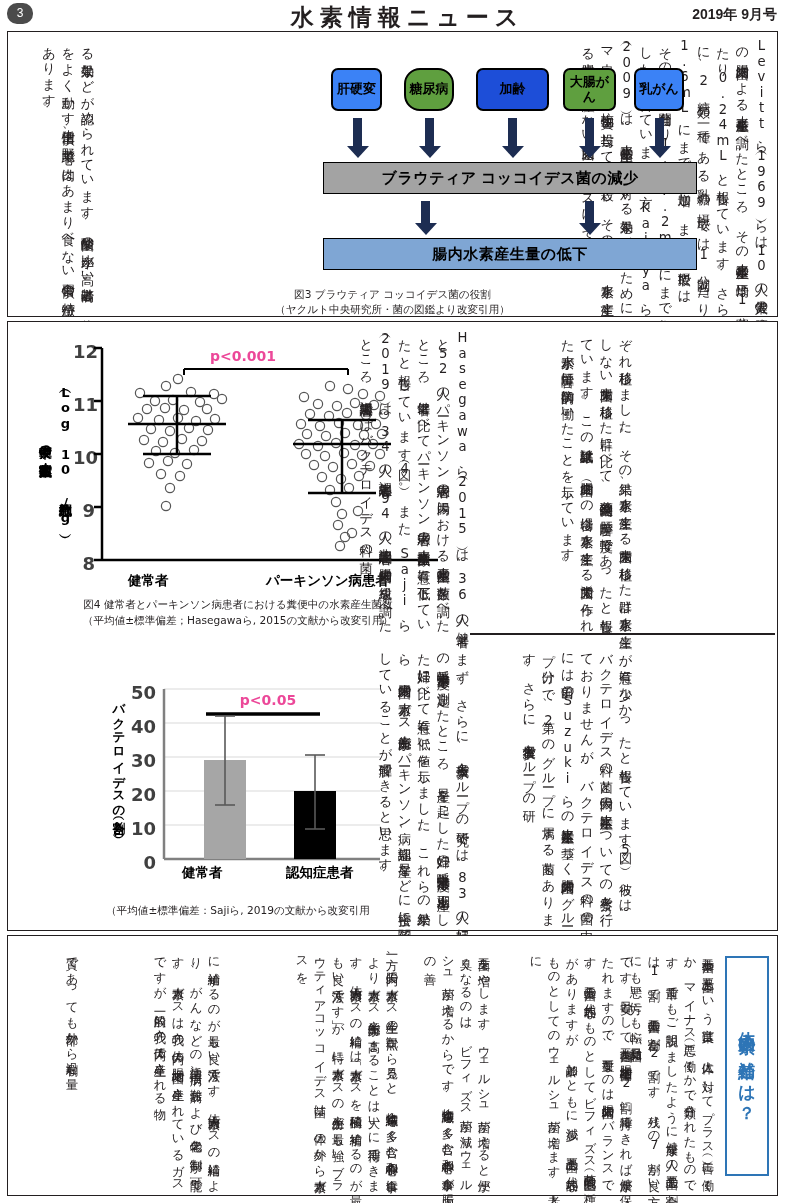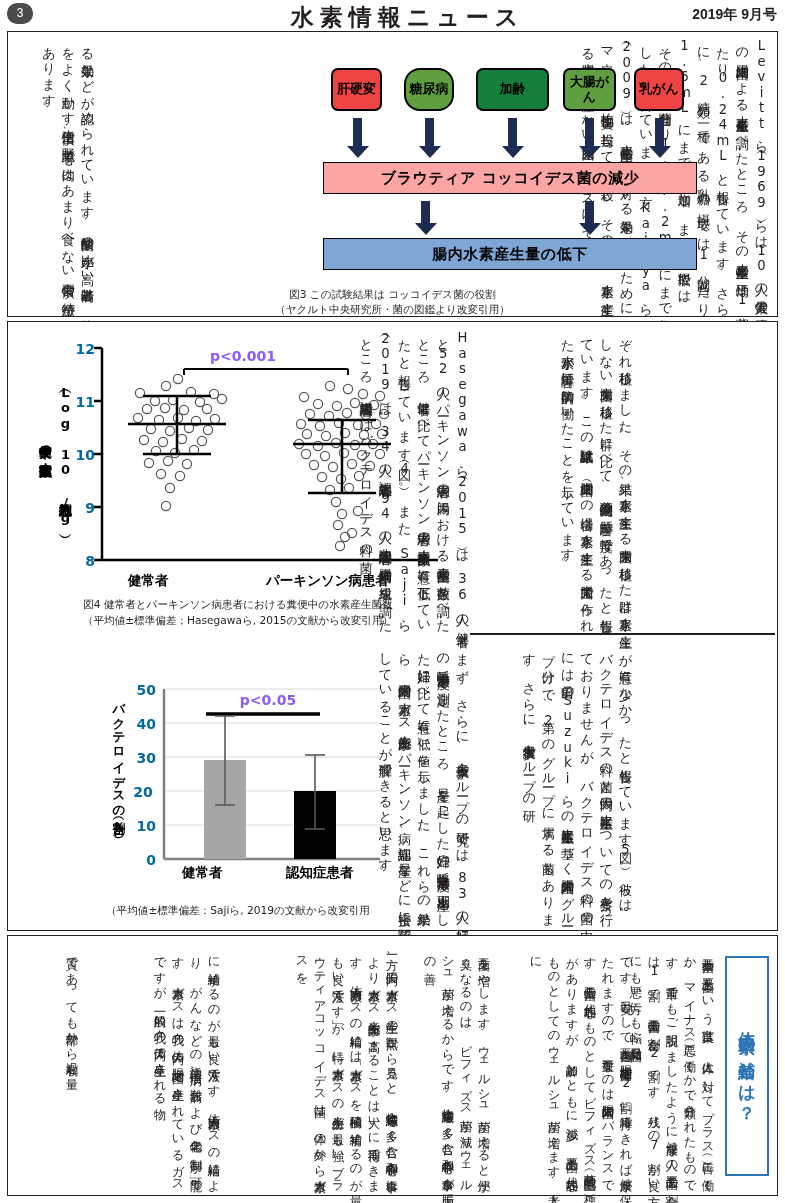--- a/index.html
+++ b/index.html
@@ -56,61 +56,61 @@
   
   .diagram{position:absolute;left:305px;top:36px;width:392px;height:205px;}
   .dbox{
     position:absolute;box-sizing:border-box;
     border:2px solid #000000;border-radius:7px;
     font-family:"DejaVu Sans","Liberation Sans",sans-serif;
     font-weight:bold;font-size:13px;line-height:1.12;
     display:flex;align-items:center;justify-content:center;
     text-align:center;color:#000;
   }
-  .dbox.white{background:#ef4444;}
+  .dbox.white{background:#3b82f6;}
   .dbox.green{background:#5f9f3f;}
-  .dbox.yellow{background:#15803d;}
+  .dbox.yellow{background:#1d4ed8;}
   .arrow{position:absolute;width:9px;background:#1d2d52;}
   .arrow:after{
     content:"";position:absolute;left:-6.5px;bottom:-11px;
     border-left:11px solid transparent;border-right:11px solid transparent;
     border-top:12px solid #1d2d52;
   }
   .wide-box{
     position:absolute;box-sizing:border-box;border:1.5px solid #000;
     font-family:"DejaVu Sans","Liberation Sans",sans-serif;
     font-weight:bold;font-size:15px;letter-spacing:0.5px;
     display:flex;align-items:center;justify-content:center;color:#000;
   }
-  .wide-box.orange{background:#fca5a5;}
+  .wide-box.orange{background:#a3a3a3;font-family:Liberation Serif, serif;}
   .wide-box.blue{background:#7fa6d4;}
   .fig-caption{
     position:absolute;text-align:center;width:100%;
     font-family:"DejaVu Sans","Liberation Sans",sans-serif;
     font-size:10.6px;line-height:1.5;color:#231f20;
   }
 
   
   .chart-wrap{position:absolute;}
   .axis-label-v{
     position:absolute;writing-mode:vertical-rl;text-orientation:upright;
     font-family:"DejaVu Sans","Liberation Sans",sans-serif;
     font-weight:bold;font-size:13px;text-align:center;color:#000;letter-spacing:0.5px;
   }
   .tick{
     position:absolute;font-family:"DejaVu Sans","Liberation Sans",sans-serif;
-    font-size:14px;font-weight:bold;color:#0369a1;text-align:right;
+    font-size:18px;font-weight:bold;color:#404040;text-align:right;
   }
   .cat-label{
     position:absolute;font-family:"DejaVu Sans","Liberation Sans",sans-serif;
     font-weight:bold;font-size:13.5px;color:#000;text-align:left;
   }
   .pval{
     position:absolute;font-family:"DejaVu Sans","Liberation Sans",sans-serif;
-    font-weight:bold;font-size:14px;color:#8b5cf6;text-align:center;
+    font-weight:bold;font-size:14px;color:#ec4899;text-align:center;
   }
 
   
   .section-title-box{
     position:absolute;box-sizing:border-box;
     border:2.5px solid #2e75b6;background:#ffffff;
     display:flex;align-items:center;justify-content:center;
   }
   .section-title-box .vtext{
     position:static;color:#2e75b6;font-weight:bold;font-size:17px;letter-spacing:2px;
@@ -150,21 +150,21 @@
       <div class="arrow" style="left:342px; top:50px;height:29px;"></div>
 
       <div class="wide-box orange" style="left:10px;top:94px;width:374px;height:32px;">ブラウティア コッコイデス菌の減少</div>
 
       <div class="arrow" style="left:108px;top:133px;height:23px;"></div>
       <div class="arrow" style="left:272px;top:133px;height:23px;"></div>
 
       <div class="wide-box blue" style="left:10px;top:170px;width:374px;height:32px;">腸内水素産生量の低下</div>
     </div>
 
-    <div class="fig-caption" style="left:0;top:255px;">図3 この試験結果は コッコイデス菌の役割</div>
+    <div class="fig-caption" style="left:0;top:255px;">図3 ブラウティア コッコイデス菌の役割</div>
     <div class="fig-caption" style="left:0;top:270px;">（ヤクルト中央研究所・菌の図鑑より改変引用）</div>
   </div>
 
   <div class="block" id="block-mid">
 
     <div class="chart-wrap" style="left:10px;top:8px;width:440px;height:290px;">
       <div class="axis-label-v" style="left:18px;top:10px;height:210px;">糞便中の水素産生菌数</div>
       <div class="axis-label-v" style="left:38px;top:25px;height:200px;">（Log 10 細胞数/g）</div>
 
       <div class="tick" style="left:55px;top:11px;width:22px;">12</div>
@@ -302,21 +302,21 @@
 
     <div class="fig-caption" style="left:0;top:275px;width:460px;">図4 健常者とパーキンソン病患者における糞便中の水素産生菌数</div>
     <div class="fig-caption" style="left:0;top:291px;width:460px;">（平均値±標準偏差；Hasegawaら, 2015の文献から改変引用）</div>
 
     <div class="chart-wrap" style="left:90px;top:332px;width:330px;height:235px;">
       <div class="axis-label-v" style="left:12px;top:6px;height:200px;font-size:12.5px;">バクテロイデスの割合（％）</div>
 
       <div class="tick" style="left:32px;top:28px;width:26px;">50</div>
       <div class="tick" style="left:32px;top:62px;width:26px;">40</div>
       <div class="tick" style="left:32px;top:96px;width:26px;">30</div>
-      <div class="tick" style="left:32px;top:130px;width:26px;text-align:center;">20</div>
+      <div class="tick" style="left:32px;top:130px;width:26px;">20</div>
       <div class="tick" style="left:32px;top:164px;width:26px;">10</div>
       <div class="tick" style="left:32px;top:198px;width:26px;">0</div>
 
       <div class="pval" style="left:115px;top:38px;width:110px;">p&lt;0.05</div>
 
       <svg width="330" height="215" style="position:absolute;left:0;top:0;">
 
         <g stroke="#d9d9d9" stroke-width="1">
           <line x1="66" y1="35" x2="282" y2="35"></line>
           <line x1="66" y1="69" x2="282" y2="69"></line>

